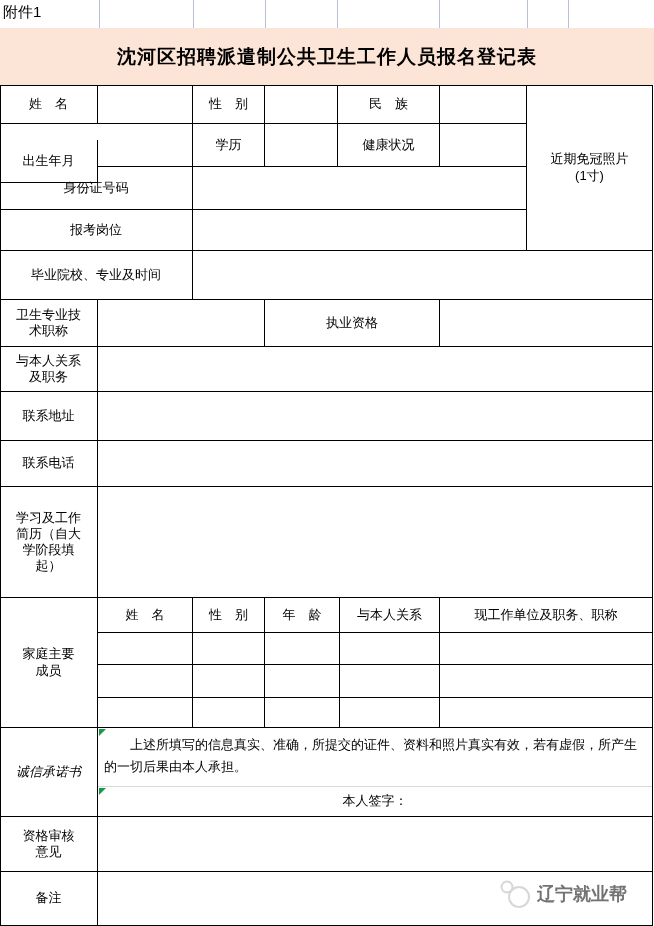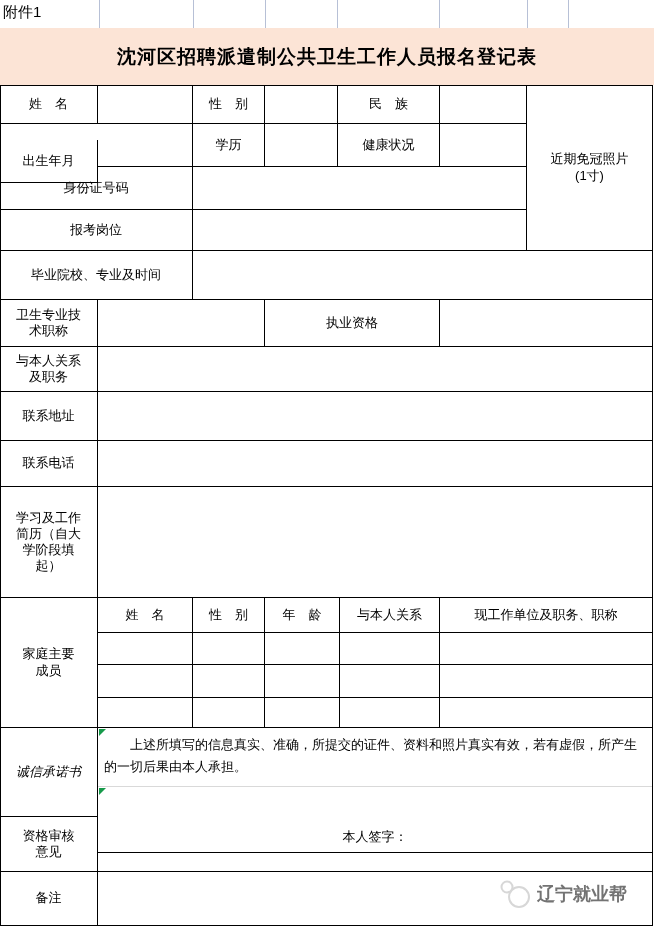--- a/index.html
+++ b/index.html
@@ -118,21 +118,21 @@
 <div class="c" style="left:440px;top:665px;width:213px;height:33px;"></div>
 
 <div class="c" style="left:98px;top:698px;width:95px;height:30px;"></div>
 <div class="c" style="left:193px;top:698px;width:72px;height:30px;"></div>
 <div class="c" style="left:265px;top:698px;width:75px;height:30px;"></div>
 <div class="c" style="left:340px;top:698px;width:100px;height:30px;"></div>
 <div class="c" style="left:440px;top:698px;width:213px;height:30px;"></div>
 
 <div class="c" style="left:0;top:728px;width:98px;height:89px;font-style:italic;">诚信承诺书</div>
 <div class="c commit-text" style="left:98px;top:728px;width:555px;height:59px;">上述所填写的信息真实、准确，所提交的证件、资料和照片真实有效，若有虚假，所产生的一切后果由本人承担。</div>
-<div class="c" style="left:98px;top:787px;width:555px;height:30px;margin-top:36px;">本人签字：</div>
+<div class="c" style="left:98px;top:787px;width:555px;height:30px;">本人签字：</div>
 <div class="marker" style="left:99px;top:729px;"></div>
 <div class="marker" style="left:99px;top:788px;"></div>
 
 <div class="c" style="left:0;top:817px;width:98px;height:55px;">资格审核
 意见</div>
 <div class="c" style="left:98px;top:817px;width:555px;height:55px;"></div>
 
 <div class="c" style="left:0;top:872px;width:98px;height:54px;">备注</div>
 <div class="c" style="left:98px;top:872px;width:555px;height:54px;"></div>
 

